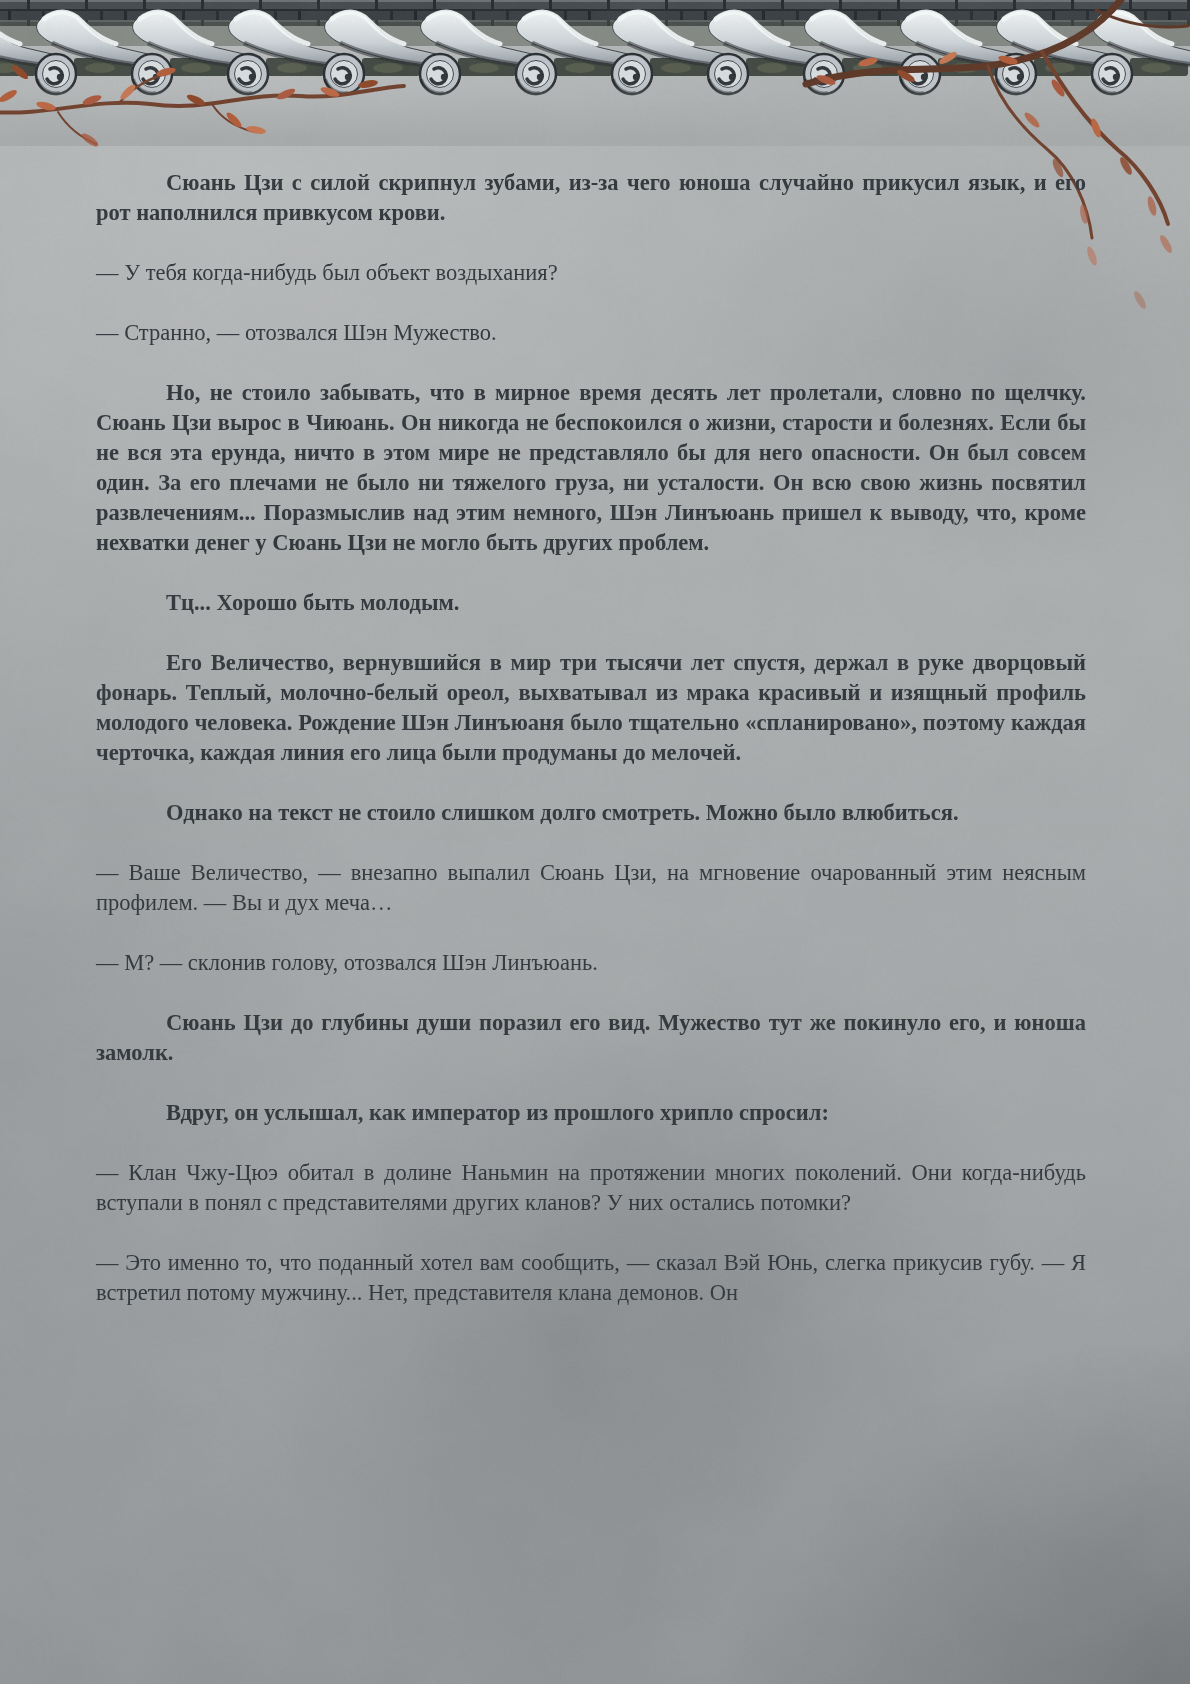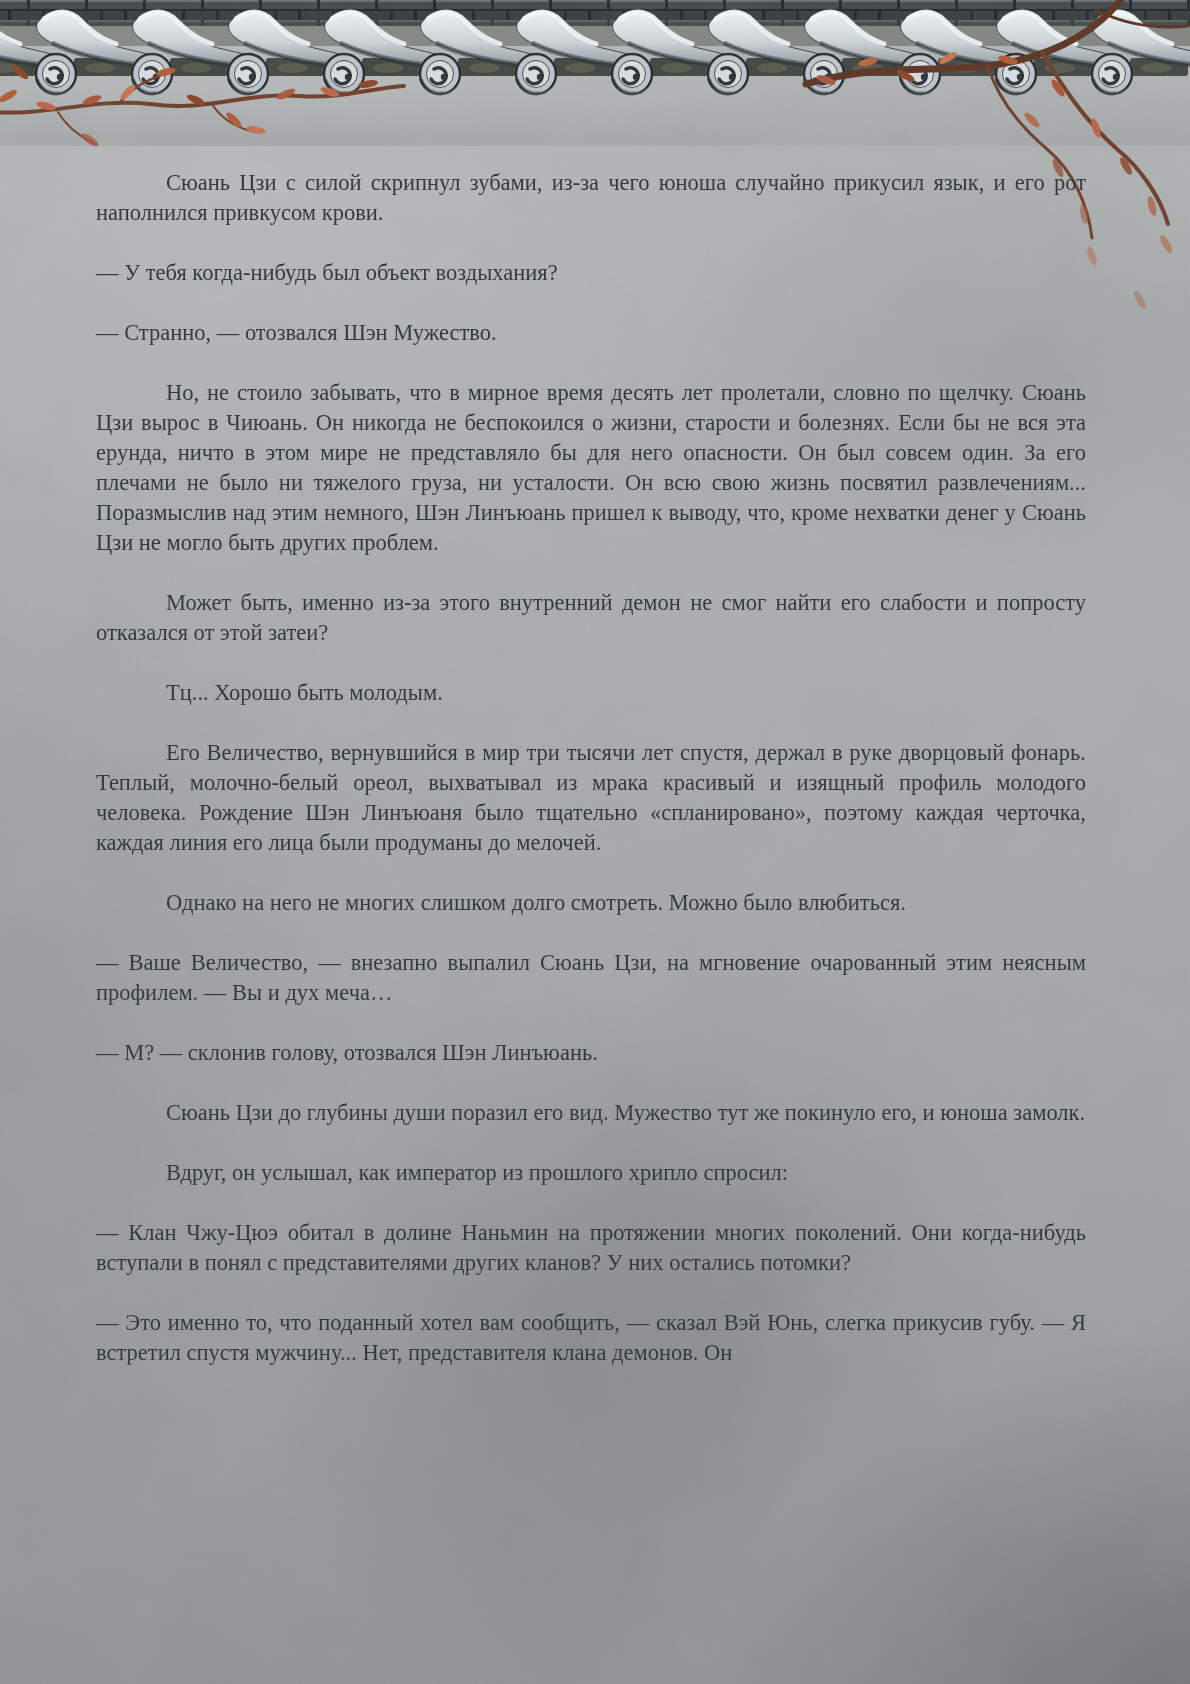--- a/index.html
+++ b/index.html
@@ -18,21 +18,21 @@
       radial-gradient(ellipse 360px 430px at 64% 74%, rgba(52,57,60,0.11), rgba(52,57,60,0) 70%),
       radial-gradient(ellipse 500px 300px at 86% 22%, rgba(60,64,68,0.10), rgba(60,64,68,0) 70%);
   }
   .header-art{position:absolute;top:0;left:0;width:1190px;height:340px;pointer-events:none;}
   .text-area{
     position:absolute;top:0;left:0;width:1190px;box-sizing:border-box;
     padding:168px 104px 0 96px;
     color:#2d3338;font-size:22.5px;line-height:30px;text-align:justify;
   }
   .text-area p{margin:0 0 30px 0;}
-  .text-area p.indent{text-indent:70px;}
+  .text-area p.indent{text-indent:70px;font-weight:bold;}
   .text-area p.dialogue{text-indent:0;}
   .grain{position:absolute;inset:0;width:100%;height:100%;pointer-events:none;}
 </style>
 </head>
 <body>
 
 <div class="shade-layer"></div>
 
 <svg class="header-art" viewBox="0 0 1190 340">
   <defs>
@@ -137,30 +137,29 @@
     <use href="#leaf" transform="translate(1092,256) rotate(70)" fill="#bb6441" opacity="0.5"></use>
     <use href="#leaf" transform="translate(1140,300) rotate(60)" fill="#a8553a" opacity="0.4"></use>
   </g>
 </svg>
 
 <div class="text-area">
   <p class="indent">Сюань Цзи с силой скрипнул зубами, из-за чего юноша случайно прикусил язык, и его рот наполнился привкусом крови.</p>
   <p class="dialogue">— У тебя когда-нибудь был объект воздыхания?</p>
   <p class="dialogue">— Странно, — отозвался Шэн Мужество.</p>
   <p class="indent">Но, не стоило забывать, что в мирное время десять лет пролетали, словно по щелчку. Сюань Цзи вырос в Чиюань. Он никогда не беспокоился о жизни, старости и болезнях. Если бы не вся эта ерунда, ничто в этом мире не представляло бы для него опасности. Он был совсем один. За его плечами не было ни тяжелого груза, ни усталости. Он всю свою жизнь посвятил развлечениям... Поразмыслив над этим немного, Шэн Линъюань пришел к выводу, что, кроме нехватки денег у Сюань Цзи не могло быть других проблем.</p>
-  <p class="indent">Может быть, именно из-за этого внутренний демон не смог найти его слабости и попросту отказался от этой затеи?</p>
   <p class="indent">Тц... Хорошо быть молодым.</p>
   <p class="indent">Его Величество, вернувшийся в мир три тысячи лет спустя, держал в руке дворцовый фонарь. Теплый, молочно-белый ореол, выхватывал из мрака красивый и изящный профиль молодого человека. Рождение Шэн Линъюаня было тщательно «спланировано», поэтому каждая черточка, каждая линия его лица были продуманы до мелочей.</p>
-  <p class="indent">Однако на него не многих слишком долго смотреть. Можно было влюбиться.</p>
+  <p class="indent">Однако на текст не стоило слишком долго смотреть. Можно было влюбиться.</p>
   <p class="dialogue">— Ваше Величество, — внезапно выпалил Сюань Цзи, на мгновение очарованный этим неясным профилем. — Вы и дух меча…</p>
   <p class="dialogue">— М? — склонив голову, отозвался Шэн Линъюань.</p>
   <p class="indent">Сюань Цзи до глубины души поразил его вид. Мужество тут же покинуло его, и юноша замолк.</p>
   <p class="indent">Вдруг, он услышал, как император из прошлого хрипло спросил:</p>
   <p class="dialogue">— Клан Чжу-Цюэ обитал в долине Наньмин на протяжении многих поколений. Они когда-нибудь вступали в понял с представителями других кланов? У них остались потомки?</p>
-  <p class="dialogue">— Это именно то, что поданный хотел вам сообщить, — сказал Вэй Юнь, слегка прикусив губу. — Я встретил спустя мужчину... Нет, представителя клана демонов. Он</p>
+  <p class="dialogue">— Это именно то, что поданный хотел вам сообщить, — сказал Вэй Юнь, слегка прикусив губу. — Я встретил потому мужчину... Нет, представителя клана демонов. Он</p>
 </div>
 
 <svg class="grain">
   <defs>
     <filter id="fineNoise">
         <feTurbulence type="fractalNoise" baseFrequency="0.85" numOctaves="2" stitchTiles="stitch"></feTurbulence>
         <feColorMatrix type="saturate" values="0"></feColorMatrix>
       </filter>
     <filter id="blotchNoise">
         <feTurbulence type="fractalNoise" baseFrequency="0.012" numOctaves="3" stitchTiles="stitch"></feTurbulence>

